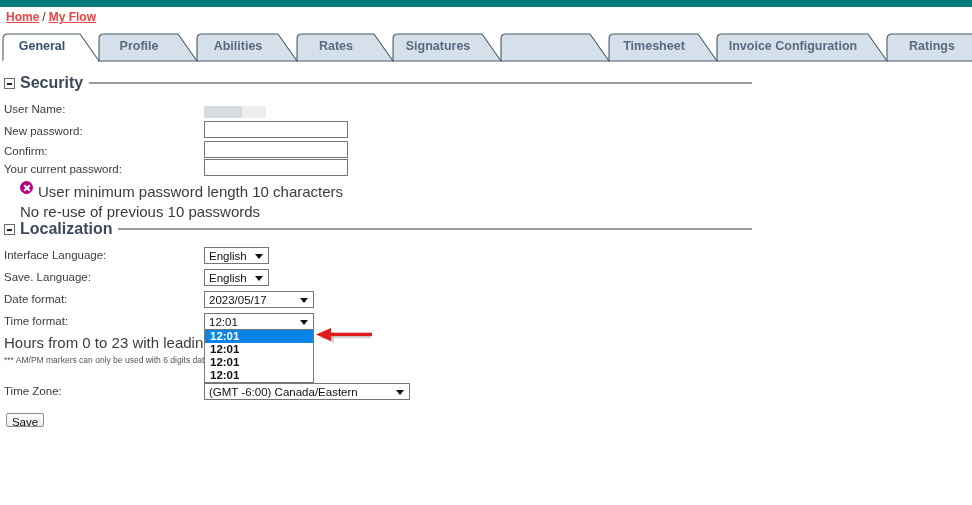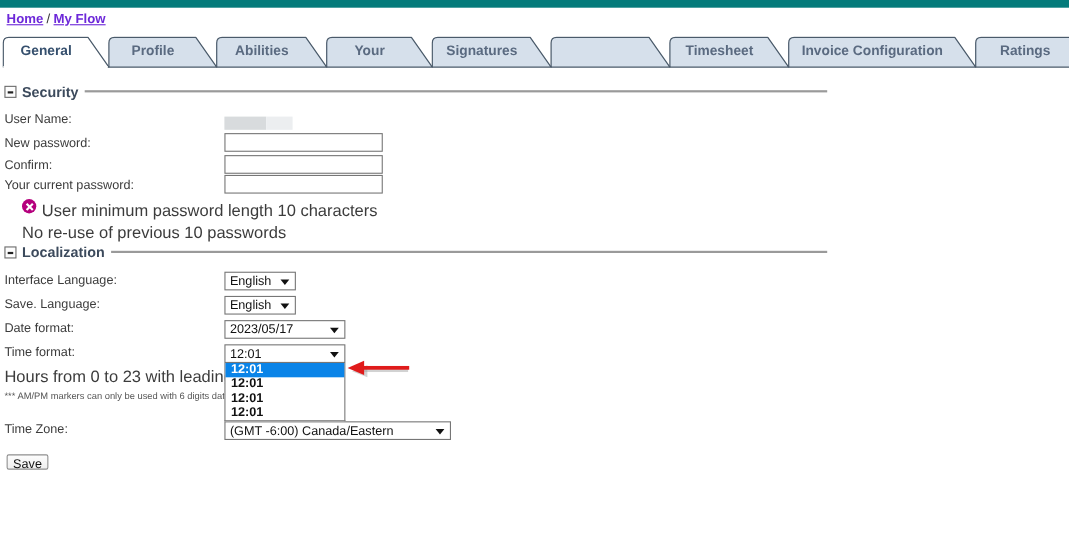--- a/index.html
+++ b/index.html
@@ -20,21 +20,21 @@
     background: #047b7b;
   }
 
   
   #breadcrumb {
     position: absolute; left: 6px; top: 10px;
     font-size: 12px;
     white-space: nowrap;
   }
   #breadcrumb a {
-    color: #6d28d9;
+    color: #ef4444;
     text-decoration: underline;
     font-weight: bold;
     font-size: 12px;
   }
   #breadcrumb .sep {
     color: #333; margin: 0 3px; font-weight: normal;
   }
 
   
   #tabstrip {
@@ -86,21 +86,21 @@
     flex: 0 0 auto;
     margin-right: 5px;
   }
   .collapse-box::after {
     content: "";
     position: absolute; left: 2px; top: 4px;
     width: 5px; height: 2px;
     background: #222;
   }
   .section-title {
-    font-size: 13px;
+    font-size: 16px;
     font-weight: bold;
     color: #3c4a5c;
     margin-right: 6px;
   }
   .section-rule {
     height: 2px;
     background: #9a9a9a;
     flex: 1 1 auto;
   }
 
@@ -259,21 +259,21 @@
           <path d="M1,28 L1,6 Q1,1 6,1 L80,1 L99,28 Z" fill="#d6e0eb" stroke="#4a5a6a" stroke-width="1.1" stroke-linejoin="round"></path>
         </svg>
         <span class="tab-label">Profile</span>
       </span>
     </div>
     <div class="tabwrap" style="left: 296px; width: 98px; z-index: 17;">
       <span class="tab-shape">
         <svg width="98" height="29" viewBox="0 0 98 29" preserveAspectRatio="none">
           <path d="M1,28 L1,6 Q1,1 6,1 L78,1 L97,28 Z" fill="#d6e0eb" stroke="#4a5a6a" stroke-width="1.1" stroke-linejoin="round"></path>
         </svg>
-        <span class="tab-label">Your</span>
+        <span class="tab-label">Rates</span>
       </span>
     </div>
     <div class="tabwrap" style="left: 392px; width: 110px; z-index: 16;">
       <span class="tab-shape">
         <svg width="110" height="29" viewBox="0 0 110 29" preserveAspectRatio="none">
           <path d="M1,28 L1,6 Q1,1 6,1 L90,1 L109,28 Z" fill="#d6e0eb" stroke="#4a5a6a" stroke-width="1.1" stroke-linejoin="round"></path>
         </svg>
         <span class="tab-label">Signatures</span>
       </span>
     </div>

